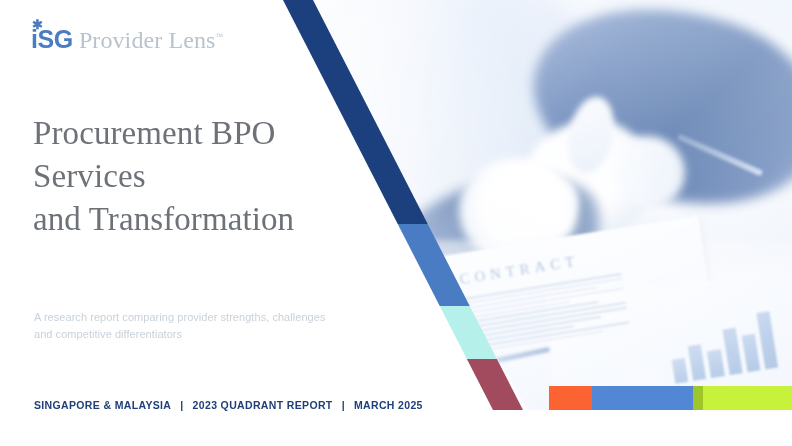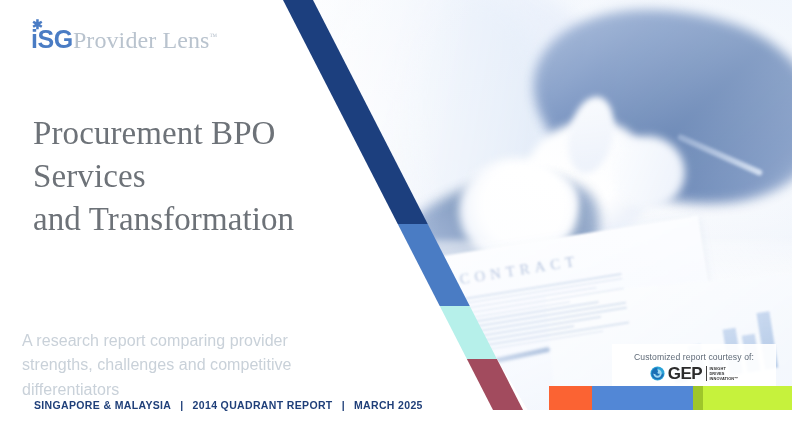--- a/index.html
+++ b/index.html
@@ -131,36 +131,36 @@
 
   
   .logo{ position:absolute; left:31px; top:27px; display:flex; align-items:flex-end; }
   .logo-isg{
     font-family:"Liberation Sans", sans-serif; font-weight:bold; font-size:25px;
     color:#4a7cc4; letter-spacing:-.4px; line-height:1; position:relative;
   }
   .logo-star{ position:absolute; left:1px; top:-9px; font-size:13px; color:#4a7cc4; line-height:1; }
   .logo-rest{
     font-family:"Liberation Serif", serif; font-size:24px; color:#b9c3ce;
-    line-height:1; letter-spacing:.1px; position:relative;
+    line-height:1; margin-left:6px; letter-spacing:.1px; position:relative;
   }
   .logo-tm{ font-size:8px; vertical-align:super; color:#b9c3ce; }
 
   
   .title{
     position:absolute; left:33px; top:112px; width:350px;
     font-family:"Liberation Sans", sans-serif; font-weight:300; font-size:33px;
     line-height:1.31; color:#6d7278; letter-spacing:.1px;
   }
   .title div{ white-space:nowrap;font-family:Liberation Serif, serif; }
 
   
   .subtitle{
-    position:absolute; left:22px; top:309px; width:300px;
-    font-size:16px; line-height:1.52; color:#c9d1d9; letter-spacing:.05px;margin-top:20px;
+    position:absolute; left:34px; top:309px; width:300px;
+    font-size:11px; line-height:1.52; color:#c9d1d9; letter-spacing:.05px;
   }
 
   
   .meta{
     position:absolute; left:34px; top:399px;
     font-size:10.5px; font-weight:bold; color:#1f3f79; letter-spacing:.35px;
     display:flex; align-items:center; white-space:nowrap;
   }
   .meta .sep{ color:#2b52a0; margin:0 9px; font-weight:bold; }
 
@@ -264,42 +264,25 @@
     <div>Procurement BPO</div>
     <div>Services</div>
     <div>and Transformation</div>
   </div>
 
   <div class="subtitle" style="color: rgb(201, 209, 217);">A research report comparing provider strengths, challenges and competitive differentiators</div>
 
   <div class="meta" style="color: rgb(31, 63, 121);">
     <span>SINGAPORE &amp; MALAYSIA</span>
     <span class="sep" style="color: rgb(31, 63, 121);">|</span>
-    <span>2014 QUADRANT REPORT</span>
+    <span>2023 QUADRANT REPORT</span>
     <span class="sep" style="color: rgb(31, 63, 121);">|</span>
     <span>MARCH 2025</span>
   </div>
 
-  <div class="courtesy">
-    <div class="courtesy-text">Customized report courtesy of:</div>
-    <div class="gep">
-      <svg class="gep-mark" viewBox="0 0 32 32">
-        <circle cx="16" cy="16" r="15" fill="#2ba3d8"></circle>
-        <path d="M16 3a13 13 0 1 0 13 13A10 10 0 0 1 16 3z" fill="#1b6fb5"></path>
-        <path d="M16 7a9 9 0 1 1-9 9 6.5 6.5 0 0 0 9-9z" fill="#9fd8f2"></path>
-        <path d="M16 11a5 5 0 1 0 5 5 3.6 3.6 0 0 1-5-5z" fill="#1b6fb5"></path>
-      </svg>
-      <span class="gep-word">GEP</span>
-      <span class="gep-tag">
-        <span>INSIGHT</span><br>
-        <span>DRIVES</span><br>
-        <span>INNOVATION</span><span>™</span>
-      </span>
-    </div>
-  </div>
 
   <div class="bottombar">
     <div style="width:549px"></div>
     <div class="seg" style="background: rgb(251, 99, 51); width: 43px;"></div>
     <div class="seg" style="background: rgb(82, 135, 214); width: 101px;"></div>
     <div class="seg" style="background: rgb(158, 198, 42); width: 10px;"></div>
     <div class="seg" style="background: rgb(198, 242, 60); width: 89px;"></div>
   </div>
 
 </div>

